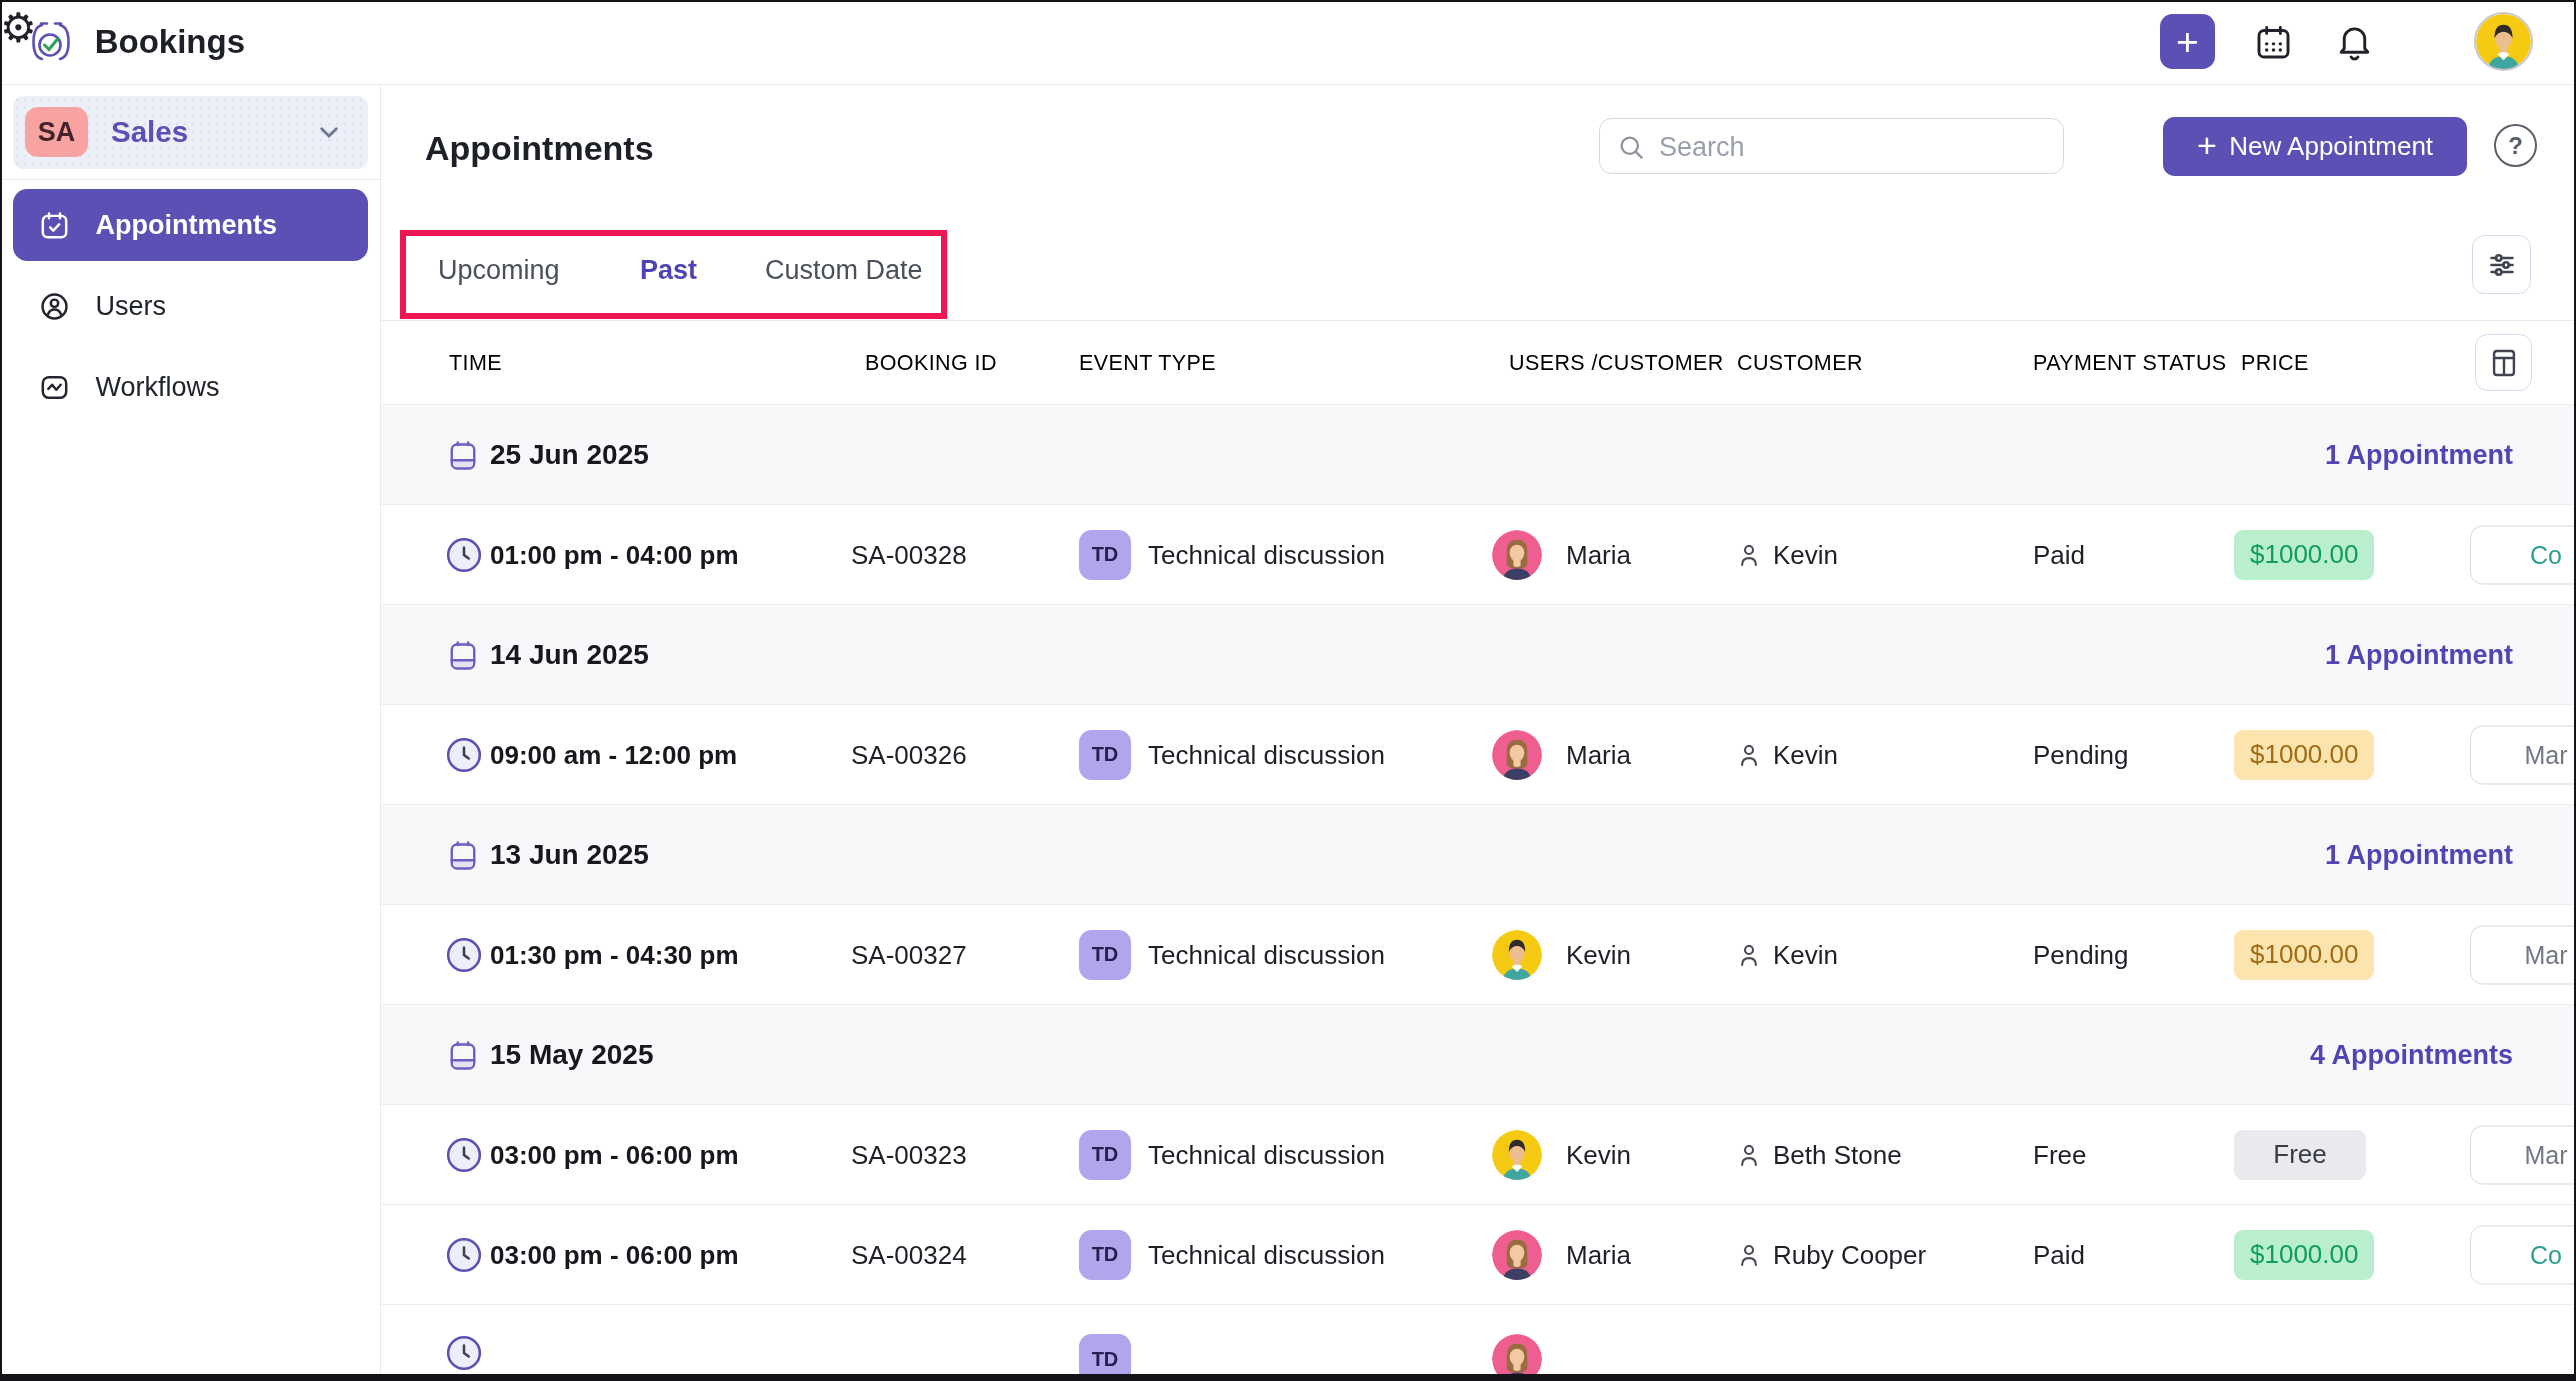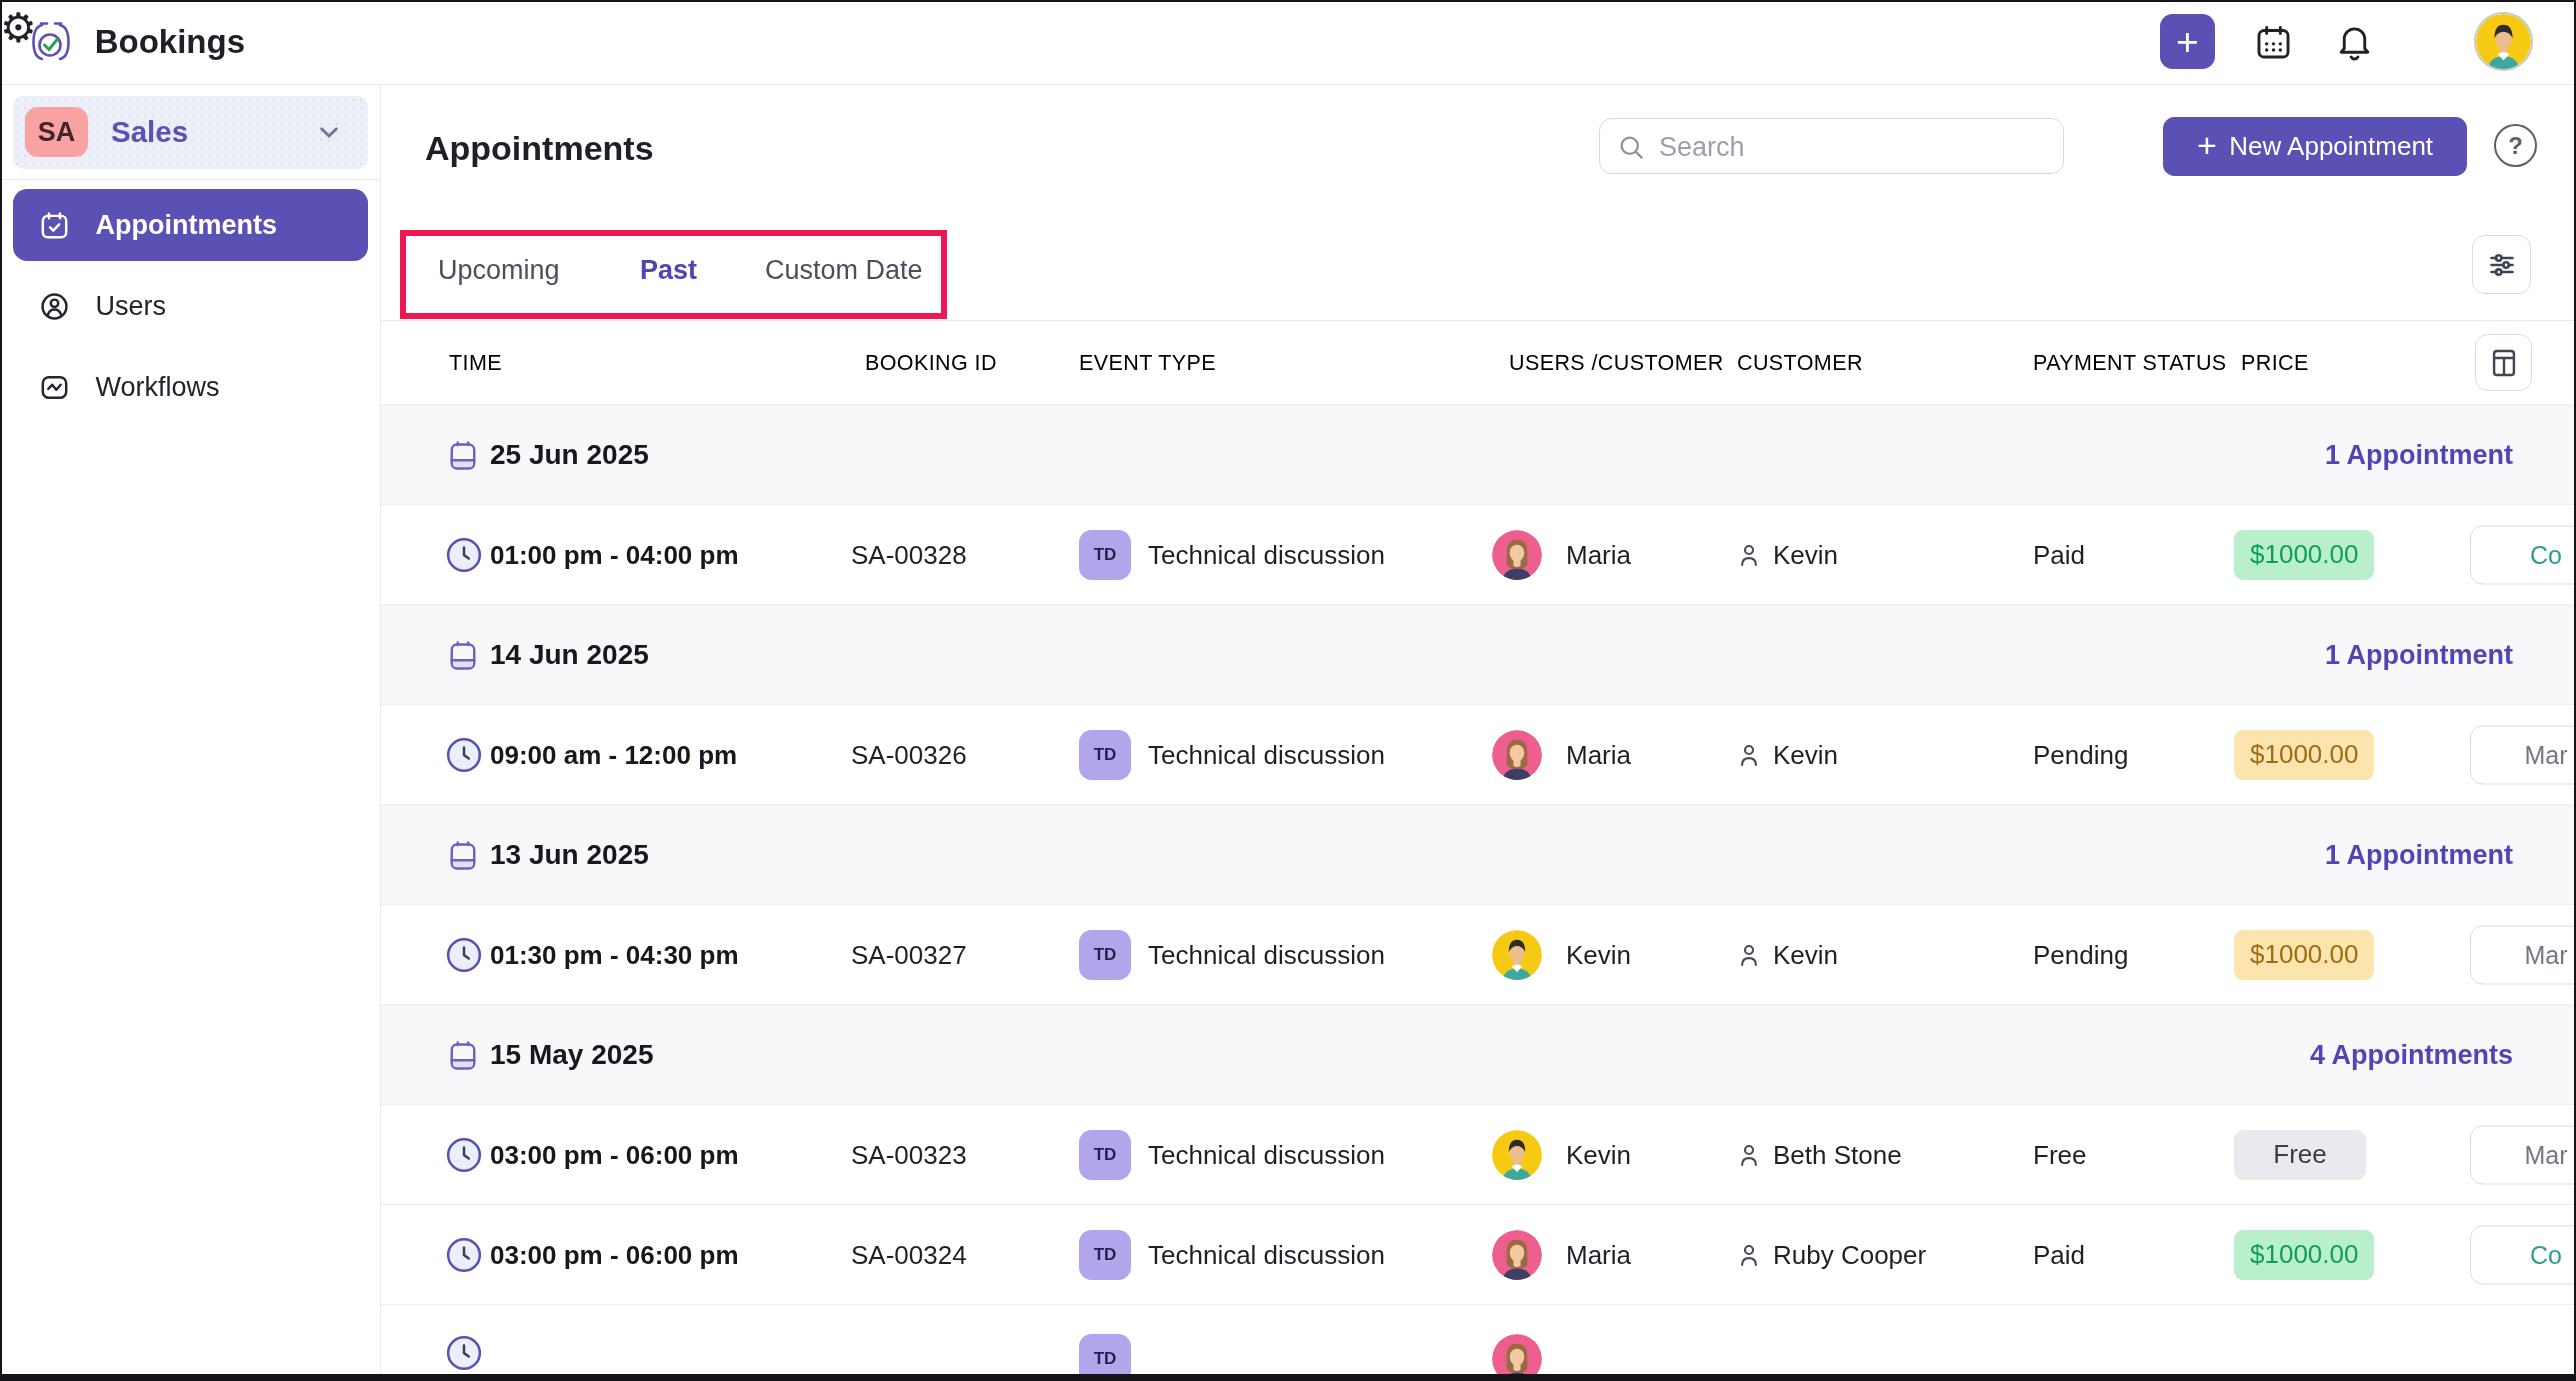--- a/index.html
+++ b/index.html
@@ -68,21 +68,21 @@
   .cols-btn{position:absolute;left:2094px;top:13.4px;width:57px;height:57px;border:1.8px solid #d8daec;border-radius:12.5px;
     background:#fff;box-sizing:border-box;display:flex;align-items:center;justify-content:center;cursor:pointer;transform:none;}
   .cols-btn svg{width:34px;height:34px;}
   .l-time{left:68px;}.l-bid{left:470px;margin-left:14px;}.l-ev{left:698px;}.l-usr{left:1128px;}.l-cust{left:1356px;}.l-pay{left:1652px;}.l-price{left:1860px;}
   .trow,.grow{position:relative;height:100px;border-bottom:1.8px solid #edeef2;box-sizing:border-box;background:#fff;}
   .grow{background:#f8f8fb;}
   .cell{position:absolute;top:50%;transform:translateY(-50%);}
   .icon-clock{left:64px;width:38px;height:38px;}
   .c-time{left:109px;font-size:26px;font-weight:bold;color:#17181d;}
   .c-bid{left:470px;font-size:26px;}
-  .c-abbr{left:698px;width:52px;height:50px;background:#b2a5ec;border-radius:12.5px;color:#262051;font-size:17px;
+  .c-abbr{left:698px;width:52px;height:50px;background:#b2a5ec;border-radius:12.5px;color:#262051;font-size:20px;
     font-weight:bold;display:flex;align-items:center;justify-content:center;}
   .c-ev{left:767px;font-size:26px;}
   .c-avatar{left:1111px;width:50px;height:50px;border-radius:50%;overflow:hidden;}
   .c-avatar svg{width:100%;height:100%;display:block;}
   .c-uname{left:1185px;font-size:26px;}
   .c-cicon{left:1353px;width:30px;height:30px;}
   .c-cname{left:1392px;font-size:26px;}
   .c-status{left:1652px;font-size:26px;}
   .c-price{left:1853px;min-width:132px;height:50px;border-radius:9px;font-size:26px;display:flex;
     align-items:center;justify-content:center;box-sizing:border-box;padding:0 16px;}

